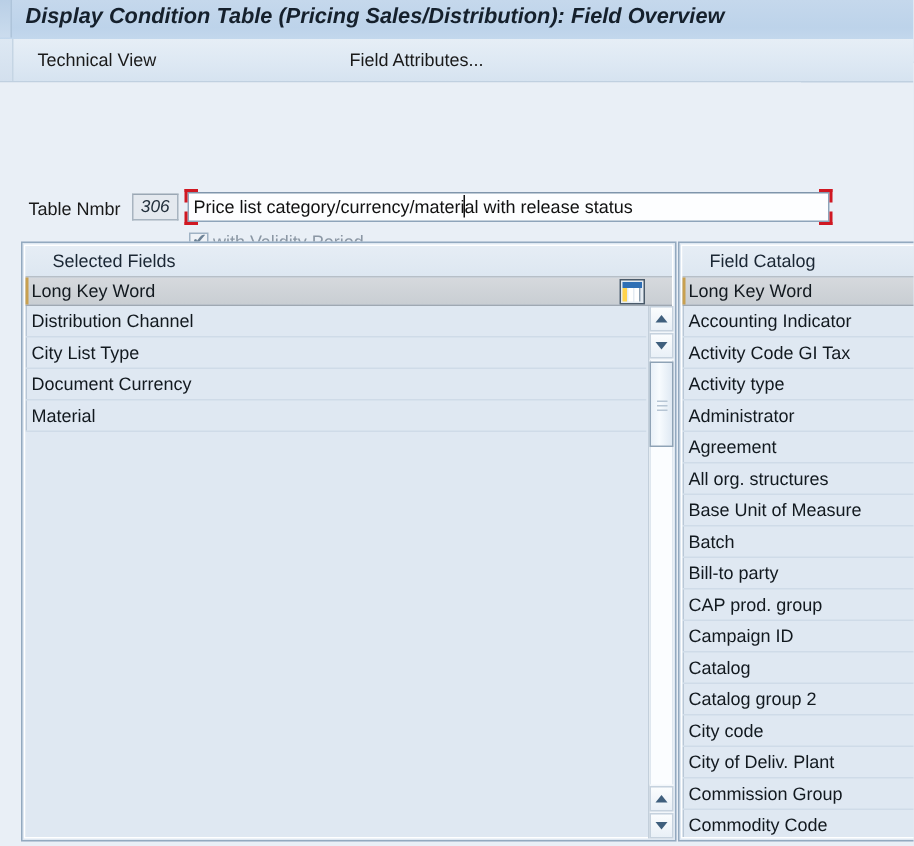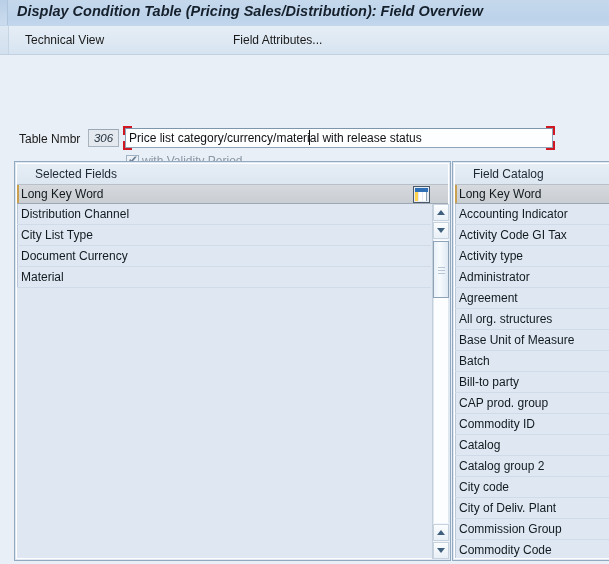--- a/index.html
+++ b/index.html
@@ -439,21 +439,21 @@
         <div class="grid-row"><span class="cellsep"></span><span>Accounting Indicator</span></div>
         <div class="grid-row"><span class="cellsep"></span><span>Activity Code GI Tax</span></div>
         <div class="grid-row"><span class="cellsep"></span><span>Activity type</span></div>
         <div class="grid-row"><span class="cellsep"></span><span>Administrator</span></div>
         <div class="grid-row"><span class="cellsep"></span><span>Agreement</span></div>
         <div class="grid-row"><span class="cellsep"></span><span>All org. structures</span></div>
         <div class="grid-row"><span class="cellsep"></span><span>Base Unit of Measure</span></div>
         <div class="grid-row"><span class="cellsep"></span><span>Batch</span></div>
         <div class="grid-row"><span class="cellsep"></span><span>Bill-to party</span></div>
         <div class="grid-row"><span class="cellsep"></span><span>CAP prod. group</span></div>
-        <div class="grid-row"><span class="cellsep"></span><span>Commodity ID</span></div>
+        <div class="grid-row"><span class="cellsep"></span><span>Campaign ID</span></div>
         <div class="grid-row"><span class="cellsep"></span><span>Catalog</span></div>
         <div class="grid-row"><span class="cellsep"></span><span>Catalog group 2</span></div>
         <div class="grid-row"><span class="cellsep"></span><span>City code</span></div>
         <div class="grid-row"><span class="cellsep"></span><span>City of Deliv. Plant</span></div>
         <div class="grid-row"><span class="cellsep"></span><span>Commission Group</span></div>
         <div class="grid-row"><span class="cellsep"></span><span>Commodity Code</span></div>
       </div>
   </div>
 
 </div>

